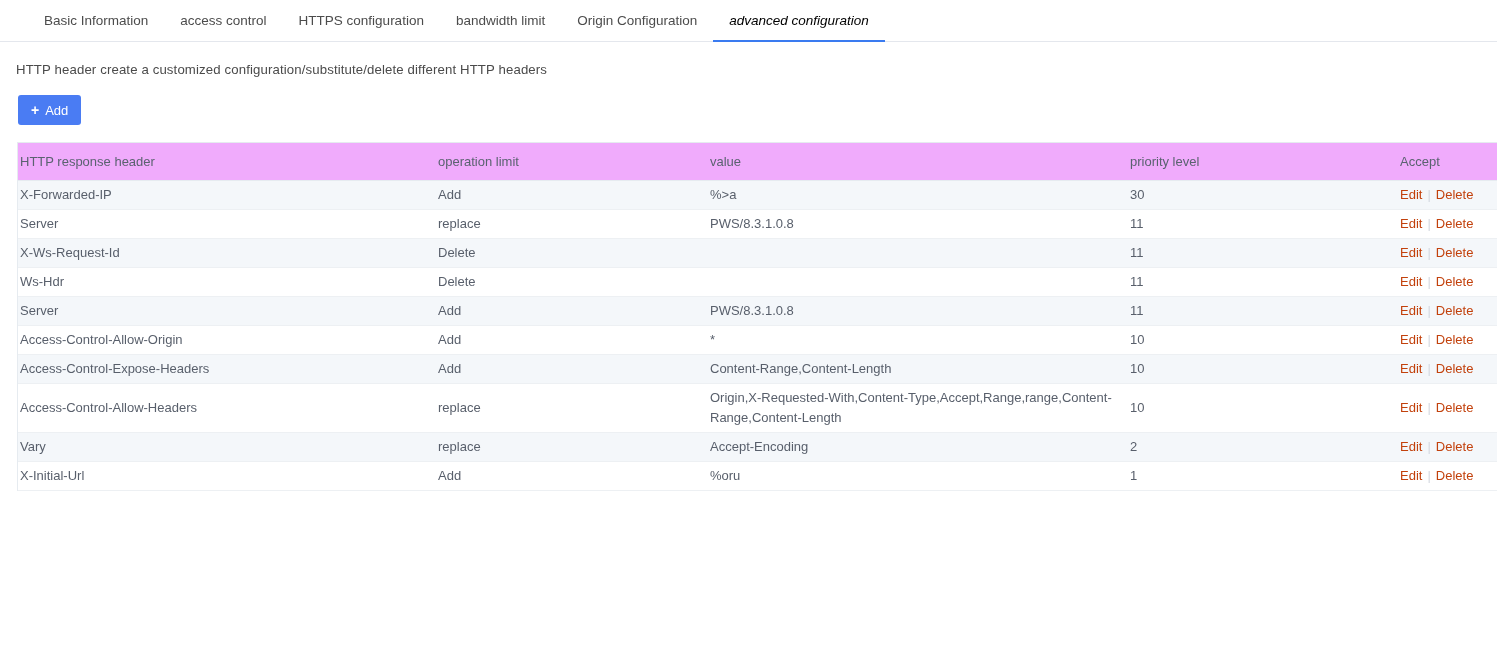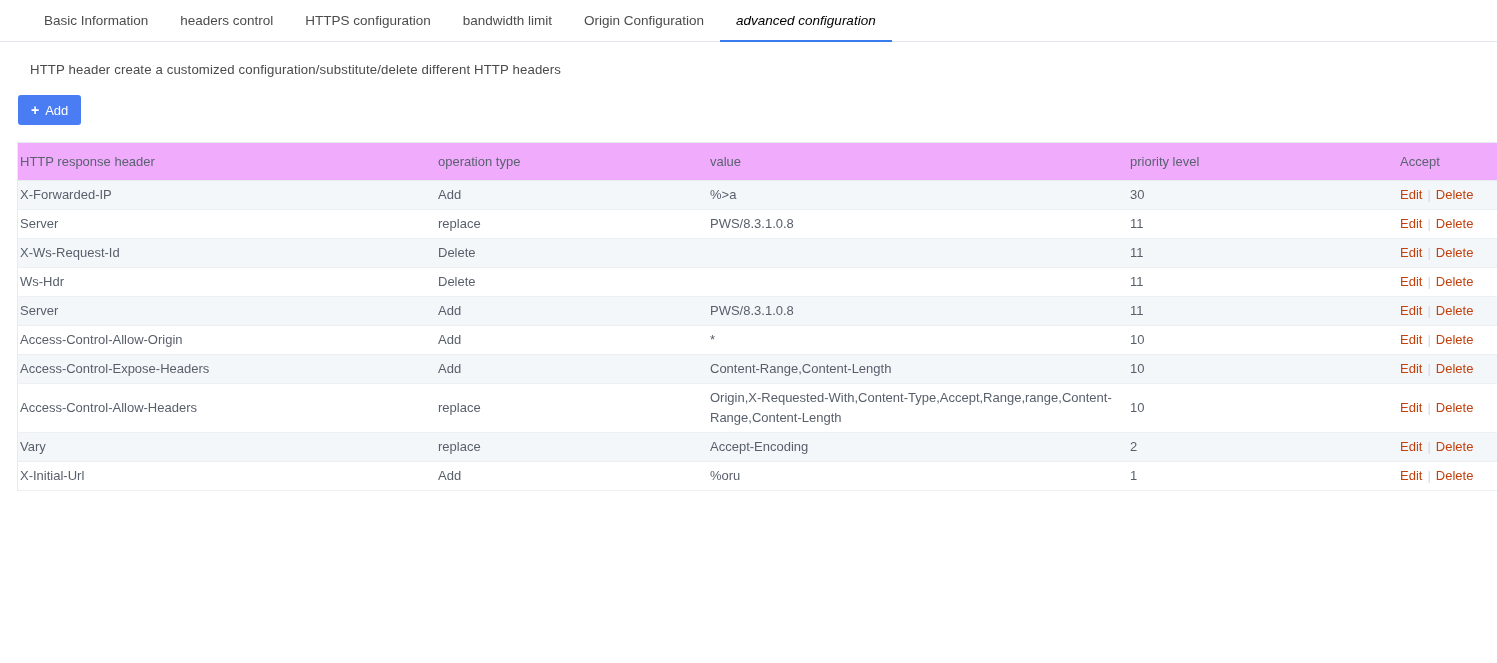--- a/index.html
+++ b/index.html
@@ -45,21 +45,21 @@
     position: absolute;
     left: 0;
     right: 0;
     bottom: -1px;
     height: 2px;
     background: #3a7bf0;
   }
 
   
   .desc {
-    margin: 20px 0 0 30px;
+    margin: 20px 0 0 16px;
     font-size: 13.2px;
     color: #4a4a4a;
     letter-spacing: 0.01em;
   }
 
   
   .btn-add {
     margin: 18px 0 0 18px;
     display: inline-flex;
     align-items: center;
@@ -145,21 +145,21 @@
   }
 </style>
 </head>
 <body>
 
 
 
 
 <div class="tabbar">
     <div class="tab">Basic Information</div>
-    <div class="tab">headers control</div>
+    <div class="tab">access control</div>
     <div class="tab">HTTPS configuration</div>
     <div class="tab">bandwidth limit</div>
     <div class="tab">Origin Configuration</div>
     <div class="tab active">advanced configuration</div>
   </div>
 
 
 <div class="desc">HTTP header create a customized configuration/substitute/delete different HTTP headers</div>
 
 
@@ -174,21 +174,21 @@
     <colgroup>
       <col class="c-name">
         <col class="c-op">
         <col class="c-value">
         <col class="c-prio">
         <col class="c-act">
     </colgroup>
     <thead>
       <tr>
         <th class="c-name">HTTP response header</th>
-        <th class="c-op">operation type</th>
+        <th class="c-op">operation limit</th>
         <th class="c-value">value</th>
         <th class="c-prio">priority level</th>
         <th class="c-act">Accept</th>
       </tr>
     </thead>
     <tbody id="table-body">
         <tr>
           <td class="c-name">
             <span class="cellpad">X-Forwarded-IP</span>
           </td>

